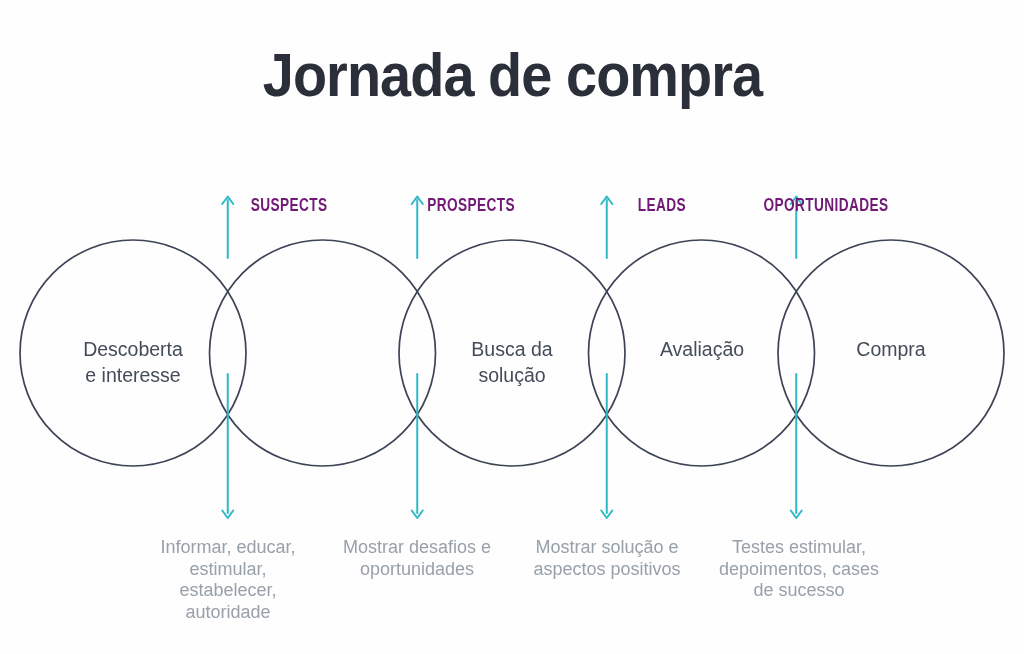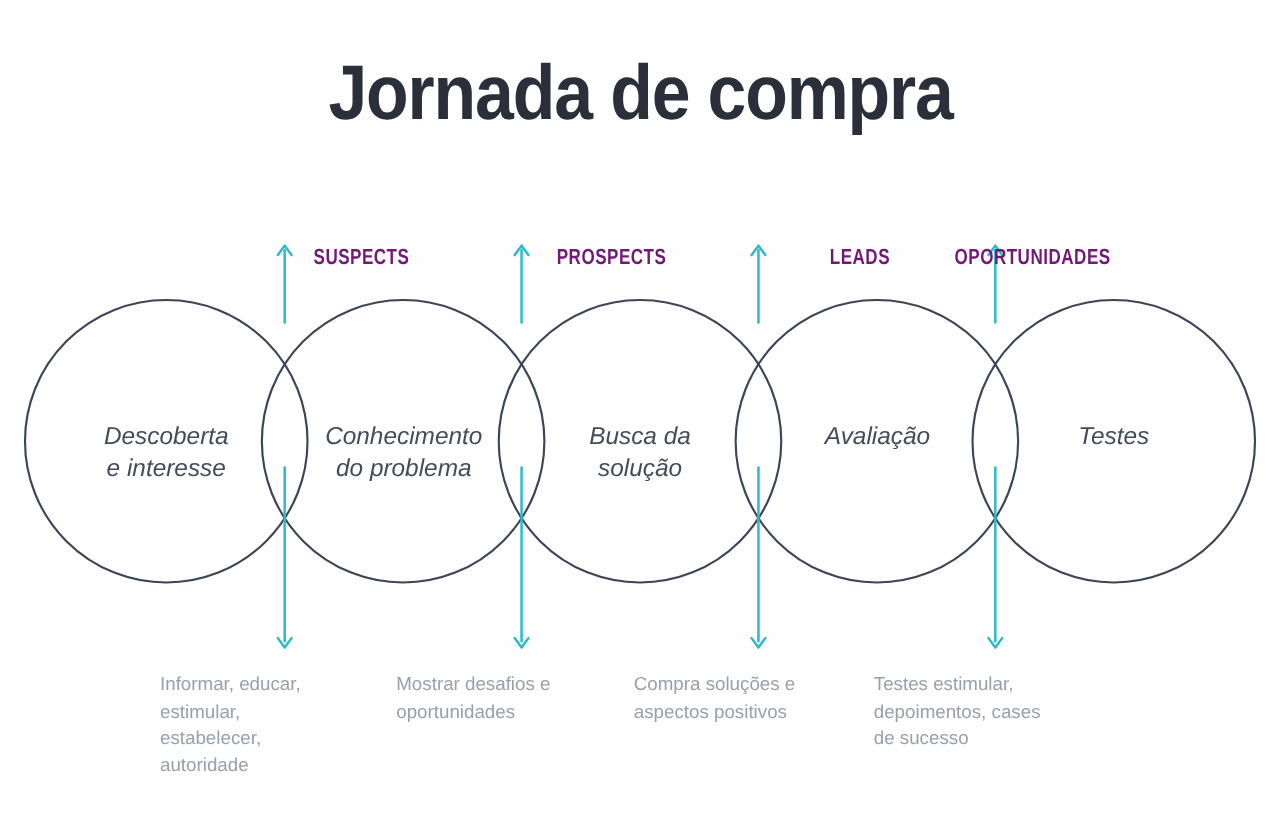--- a/index.html
+++ b/index.html
@@ -70,27 +70,27 @@
   }
   .circle-label {
     position: absolute;
     top: 336px;
     width: 220px;
     text-align: center;
     font-size: 19.5px;
     line-height: 26px;
     color: #444c59;
     white-space: pre-line;
-    font-style: italic;
   }
   .note {
     position: absolute;
     top: 537px;
     width: 200px;
-    font-size: 15px;
+    text-align: center;
+    font-size: 18px;
     line-height: 21.5px;
     color: #98a0aa;
     white-space: pre-line;
   }
 </style>
 </head>
 <body>
 
 <div class="canvas">
 
@@ -134,38 +134,36 @@
       <line x1="606.75" y1="374" x2="606.75" y2="513"></line>
       <polyline points="601.25,510.5 606.75,518 612.25,510.5"></polyline>
     </g>
     <g class="arrow">
       <line x1="796.25" y1="374" x2="796.25" y2="513"></line>
       <polyline points="790.75,510.5 796.25,518 801.75,510.5"></polyline>
     </g>
   </svg>
 
   <div class="funnel-label" style="left:118px"><span class="squeeze">SUSPECTS</span></div>
-  <div class="funnel-label" style="left:325px"><span class="squeeze">PROSPECTS</span></div>
-  <div class="funnel-label" style="left:499px"><span class="squeeze">LEADS</span></div>
+  <div class="funnel-label" style="left:307px"><span class="squeeze">PROSPECTS</span></div>
+  <div class="funnel-label" style="left:473px"><span class="squeeze">LEADS</span></div>
   <div class="funnel-label" style="left:686px"><span class="squeeze">OPORTUNIDADES</span></div>
 
   <div class="circle-label" style="left:23px">Descoberta
 e interesse</div>
-  <div class="circle-label" style="left:213px">Conhecimento
-do problema</div>
   <div class="circle-label" style="left:592px">Avaliação</div>
   <div class="circle-label" style="left:402px">Busca da
 solução</div>
-  <div class="circle-label" style="left:781px">Testes</div>
+  <div class="circle-label" style="left:781px">Compra</div>
 
   <div class="note" style="left:128px">Informar, educar,
 estimular,
 estabelecer,
 autoridade</div>
   <div class="note" style="left:317px">Mostrar desafios e
 oportunidades</div>
-  <div class="note" style="left:507px">Compra soluções e
+  <div class="note" style="left:507px">Mostrar solução e
 aspectos positivos</div>
   <div class="note" style="left:699px">Testes estimular,
 depoimentos, cases
 de sucesso</div>
 
 </div>
 
 </body></html>

